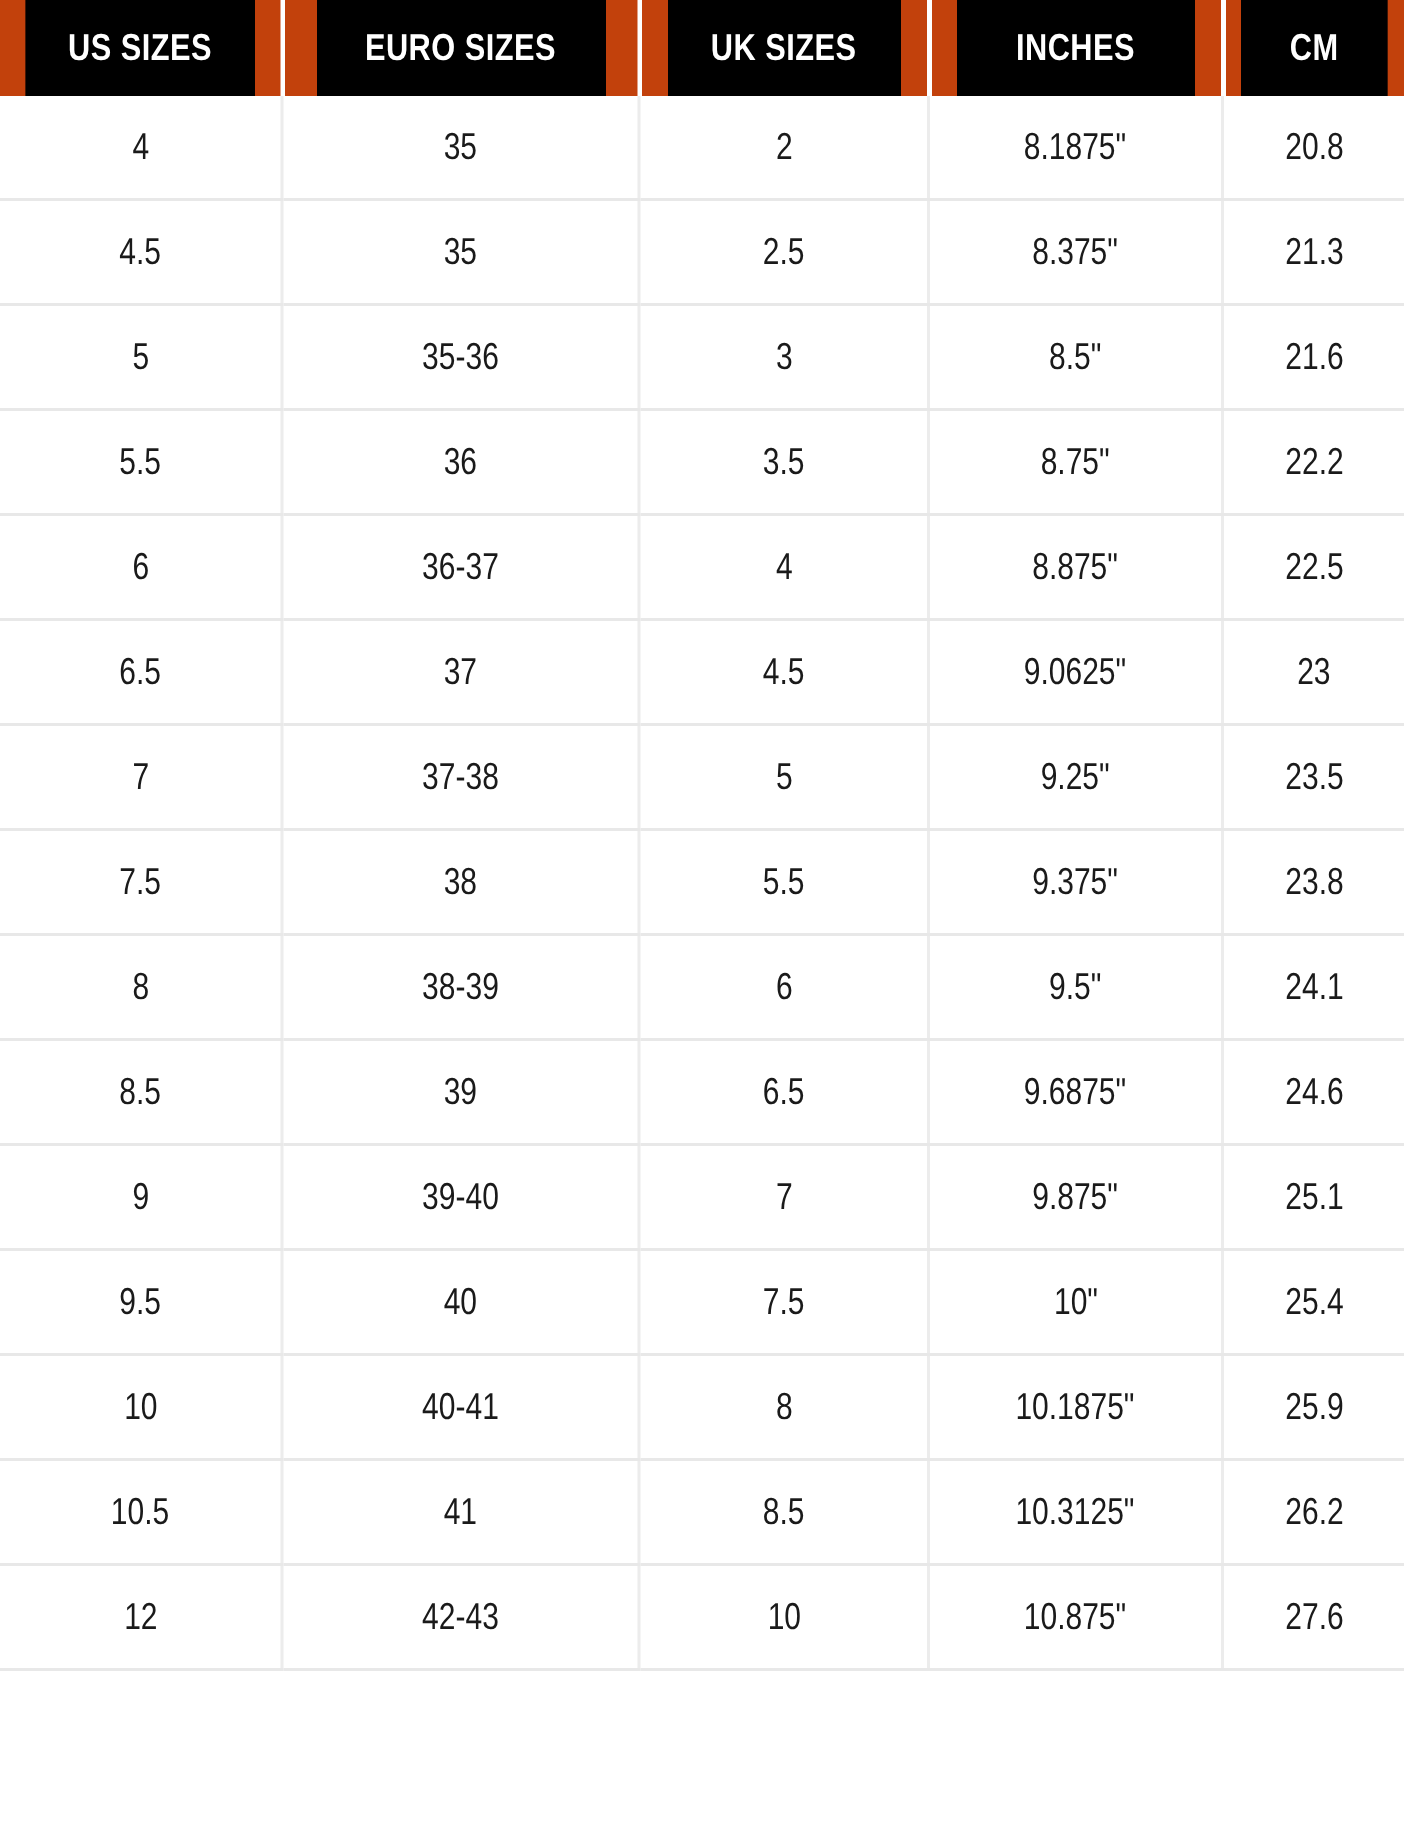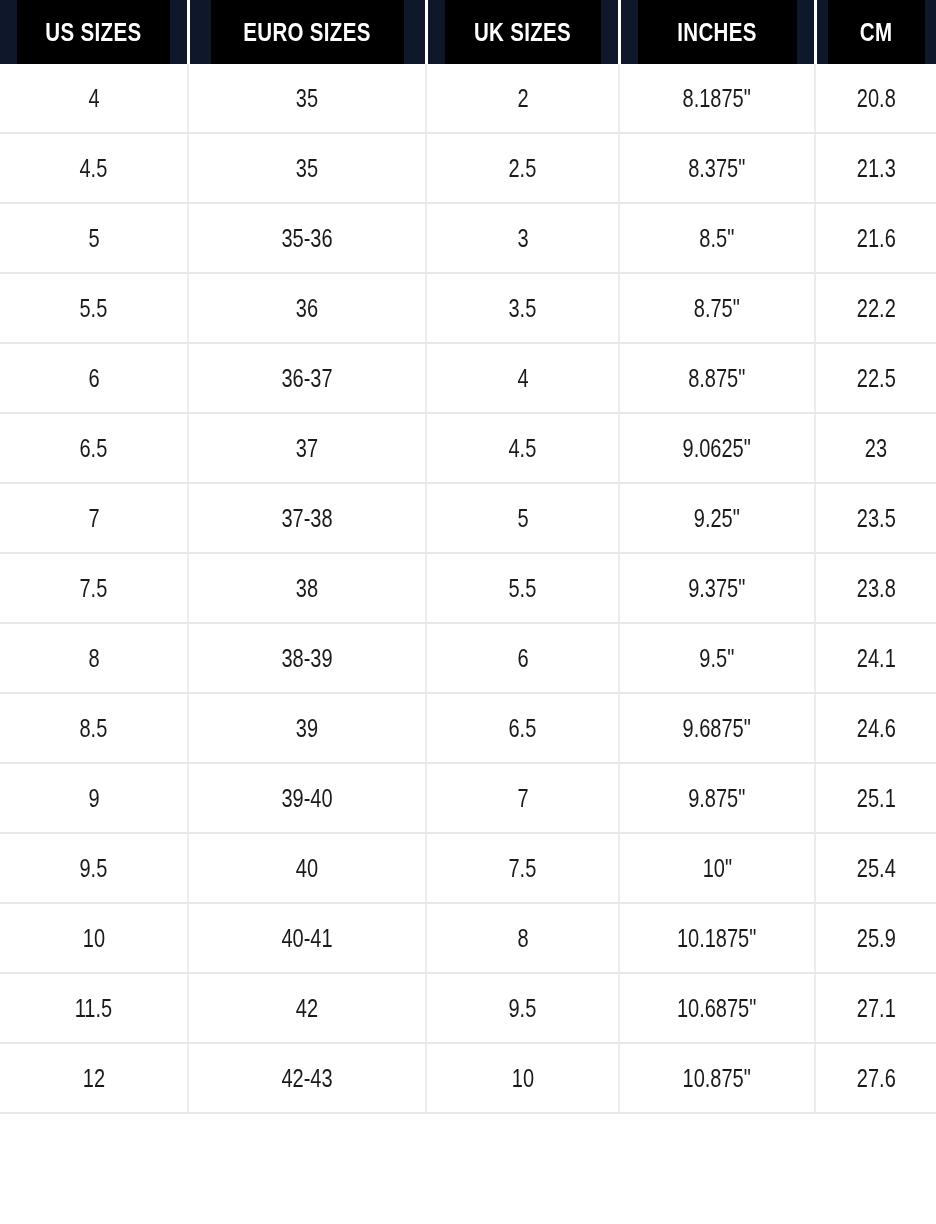--- a/index.html
+++ b/index.html
@@ -35,21 +35,21 @@
     text-align: center;
     vertical-align: middle;
     font-size: 25px;
     font-weight: bold;
     letter-spacing: 0.4px;
     font-stretch: condensed;
     transform: scaleX(0.82);
     white-space: nowrap;
   }
   thead tr {
-    background: #0f172a;
+    background: #c2410c;
     padding-left: 28px;
   }
   thead th + th {
     border-left: 3px solid #ffffff;
   }
 
   tbody td {
     height: 68px;
     padding: 0 6px;
     text-align: center;
@@ -179,25 +179,25 @@
         <td><span class="cellval">25.4</span></td>
       </tr>
       <tr>
         <td><span class="cellval">10</span></td>
         <td><span class="cellval">40-41</span></td>
         <td><span class="cellval">8</span></td>
         <td><span class="cellval">10.1875"</span></td>
         <td><span class="cellval">25.9</span></td>
       </tr>
       <tr>
-        <td><span class="cellval">11.5</span></td>
-        <td><span class="cellval">42</span></td>
-        <td><span class="cellval">9.5</span></td>
-        <td><span class="cellval">10.6875"</span></td>
-        <td><span class="cellval">27.1</span></td>
+        <td><span class="cellval">10.5</span></td>
+        <td><span class="cellval">41</span></td>
+        <td><span class="cellval">8.5</span></td>
+        <td><span class="cellval">10.3125"</span></td>
+        <td><span class="cellval">26.2</span></td>
       </tr>
       <tr>
         <td><span class="cellval">12</span></td>
         <td><span class="cellval">42-43</span></td>
         <td><span class="cellval">10</span></td>
         <td><span class="cellval">10.875"</span></td>
         <td><span class="cellval">27.6</span></td>
       </tr>
     </tbody>
 </table>

